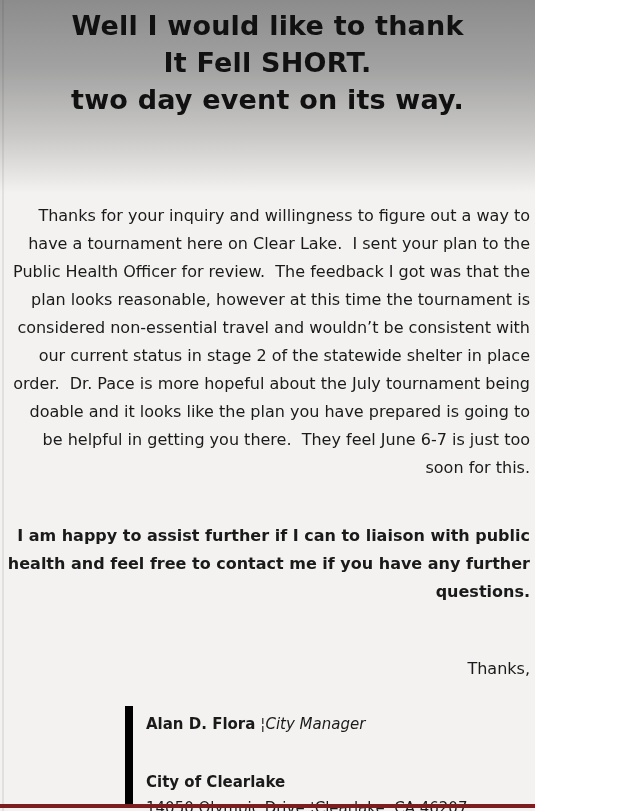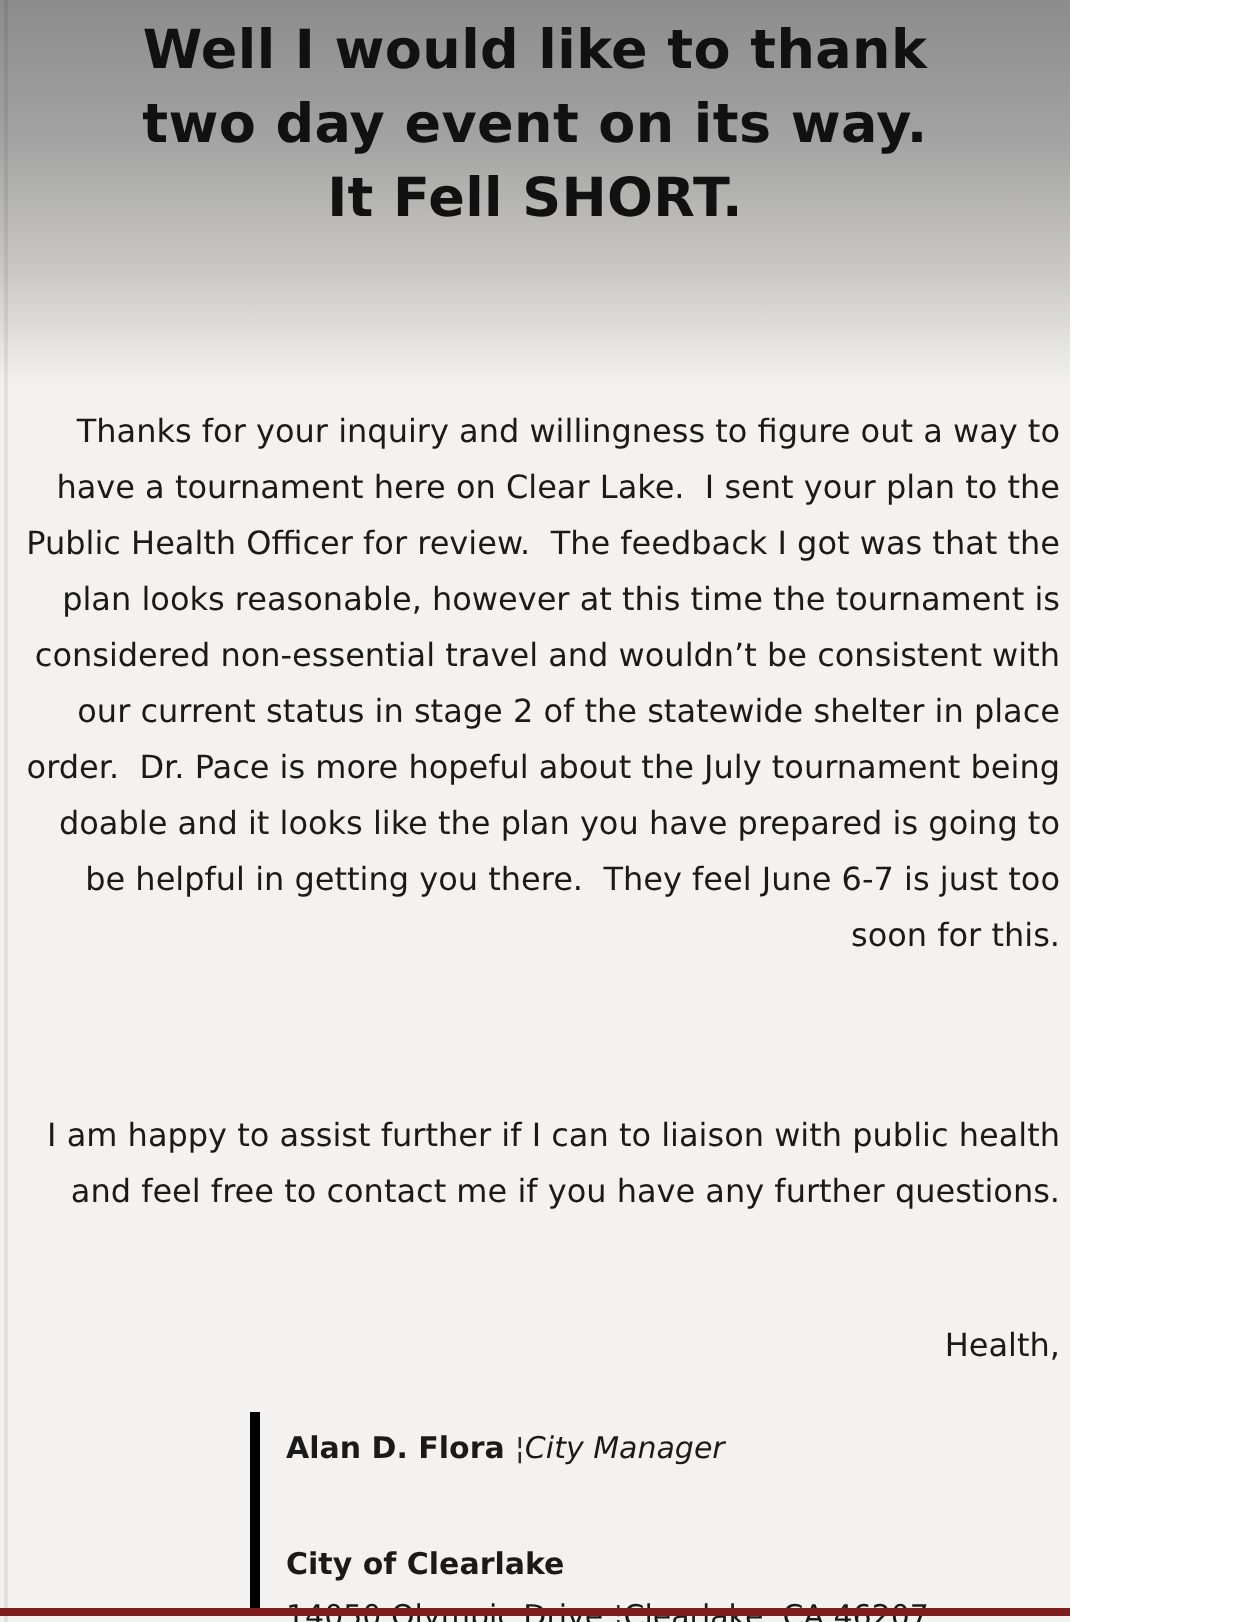--- a/index.html
+++ b/index.html
@@ -36,29 +36,29 @@
     padding: 0 5px 0 7px;
   }
   .para {
     font-size: 16px;
     line-height: 28px;
     white-space: pre-wrap;
     margin: 0;
     text-align: right;
   }
   .para-1 { margin-top: 9px; }
-  .para-2 { margin-top: 72px; }
+  .para-2 { margin-top: 40px; font-weight: bold; }
   .closing { margin-top: 49px; }
   .signoff { margin-top: 11px; }
   .signature {
     position: absolute;
     left: 125px;
     top: 706px;
     height: 99px;
-    border-left: 5px solid #000000;
+    border-left: 8px solid #000000;
     padding: 5px 0 0 13px;
     box-sizing: border-box;
   }
   .sig-line {
     font-size: 15px;
     line-height: 26px;
     white-space: nowrap;
   }
   .sig-name { font-weight: bold; margin-right: 5px; }
   .sig-sep { color: #2a2a2a; }
@@ -79,28 +79,28 @@
   }
 </style>
 </head>
 <body>
 
 <div class="page">
   <div class="left-edge"></div>
 
   <div class="header">
     <div class="headline-line">Well I would like to thank</div>
+    <div class="headline-line">It Fell SHORT.</div>
     <div class="headline-line">two day event on its way.</div>
-    <div class="headline-line">It Fell SHORT.</div>
   </div>
 
   <div class="body-text">
     <p class="para para-1">Thanks for your inquiry and willingness to figure out a way to have a tournament here on Clear Lake.  I sent your plan to the Public Health Officer for review.  The feedback I got was that the plan looks reasonable, however at this time the tournament is considered non-essential travel and wouldn’t be consistent with our current status in stage 2 of the statewide shelter in place order.  Dr. Pace is more hopeful about the July tournament being doable and it looks like the plan you have prepared is going to be helpful in getting you there.  They feel June 6-7 is just too soon for this.</p>
     <p class="para para-2">I am happy to assist further if I can to liaison with public health and feel free to contact me if you have any further questions.</p>
-    <p class="para closing">Health,</p>
+    <p class="para closing">Thanks,</p>
   </div>
 
   <div class="signature">
     <div class="sig-line"><span class="sig-name">Alan D. Flora</span><span class="sig-sep">¦</span><span class="sig-title">City Manager</span></div>
     <div class="sig-line sig-org">City of Clearlake</div>
     <div class="sig-line"><span class="sig-addr1">14050 Olympic Drive</span><span class="sig-sep">¦</span><span>Clearlake, CA 46207</span></div>
     <div class="sig-line"><a class="sig-phone">707-994-8201</a></div>
   </div>
 
   <div class="bottom-bar"></div>

